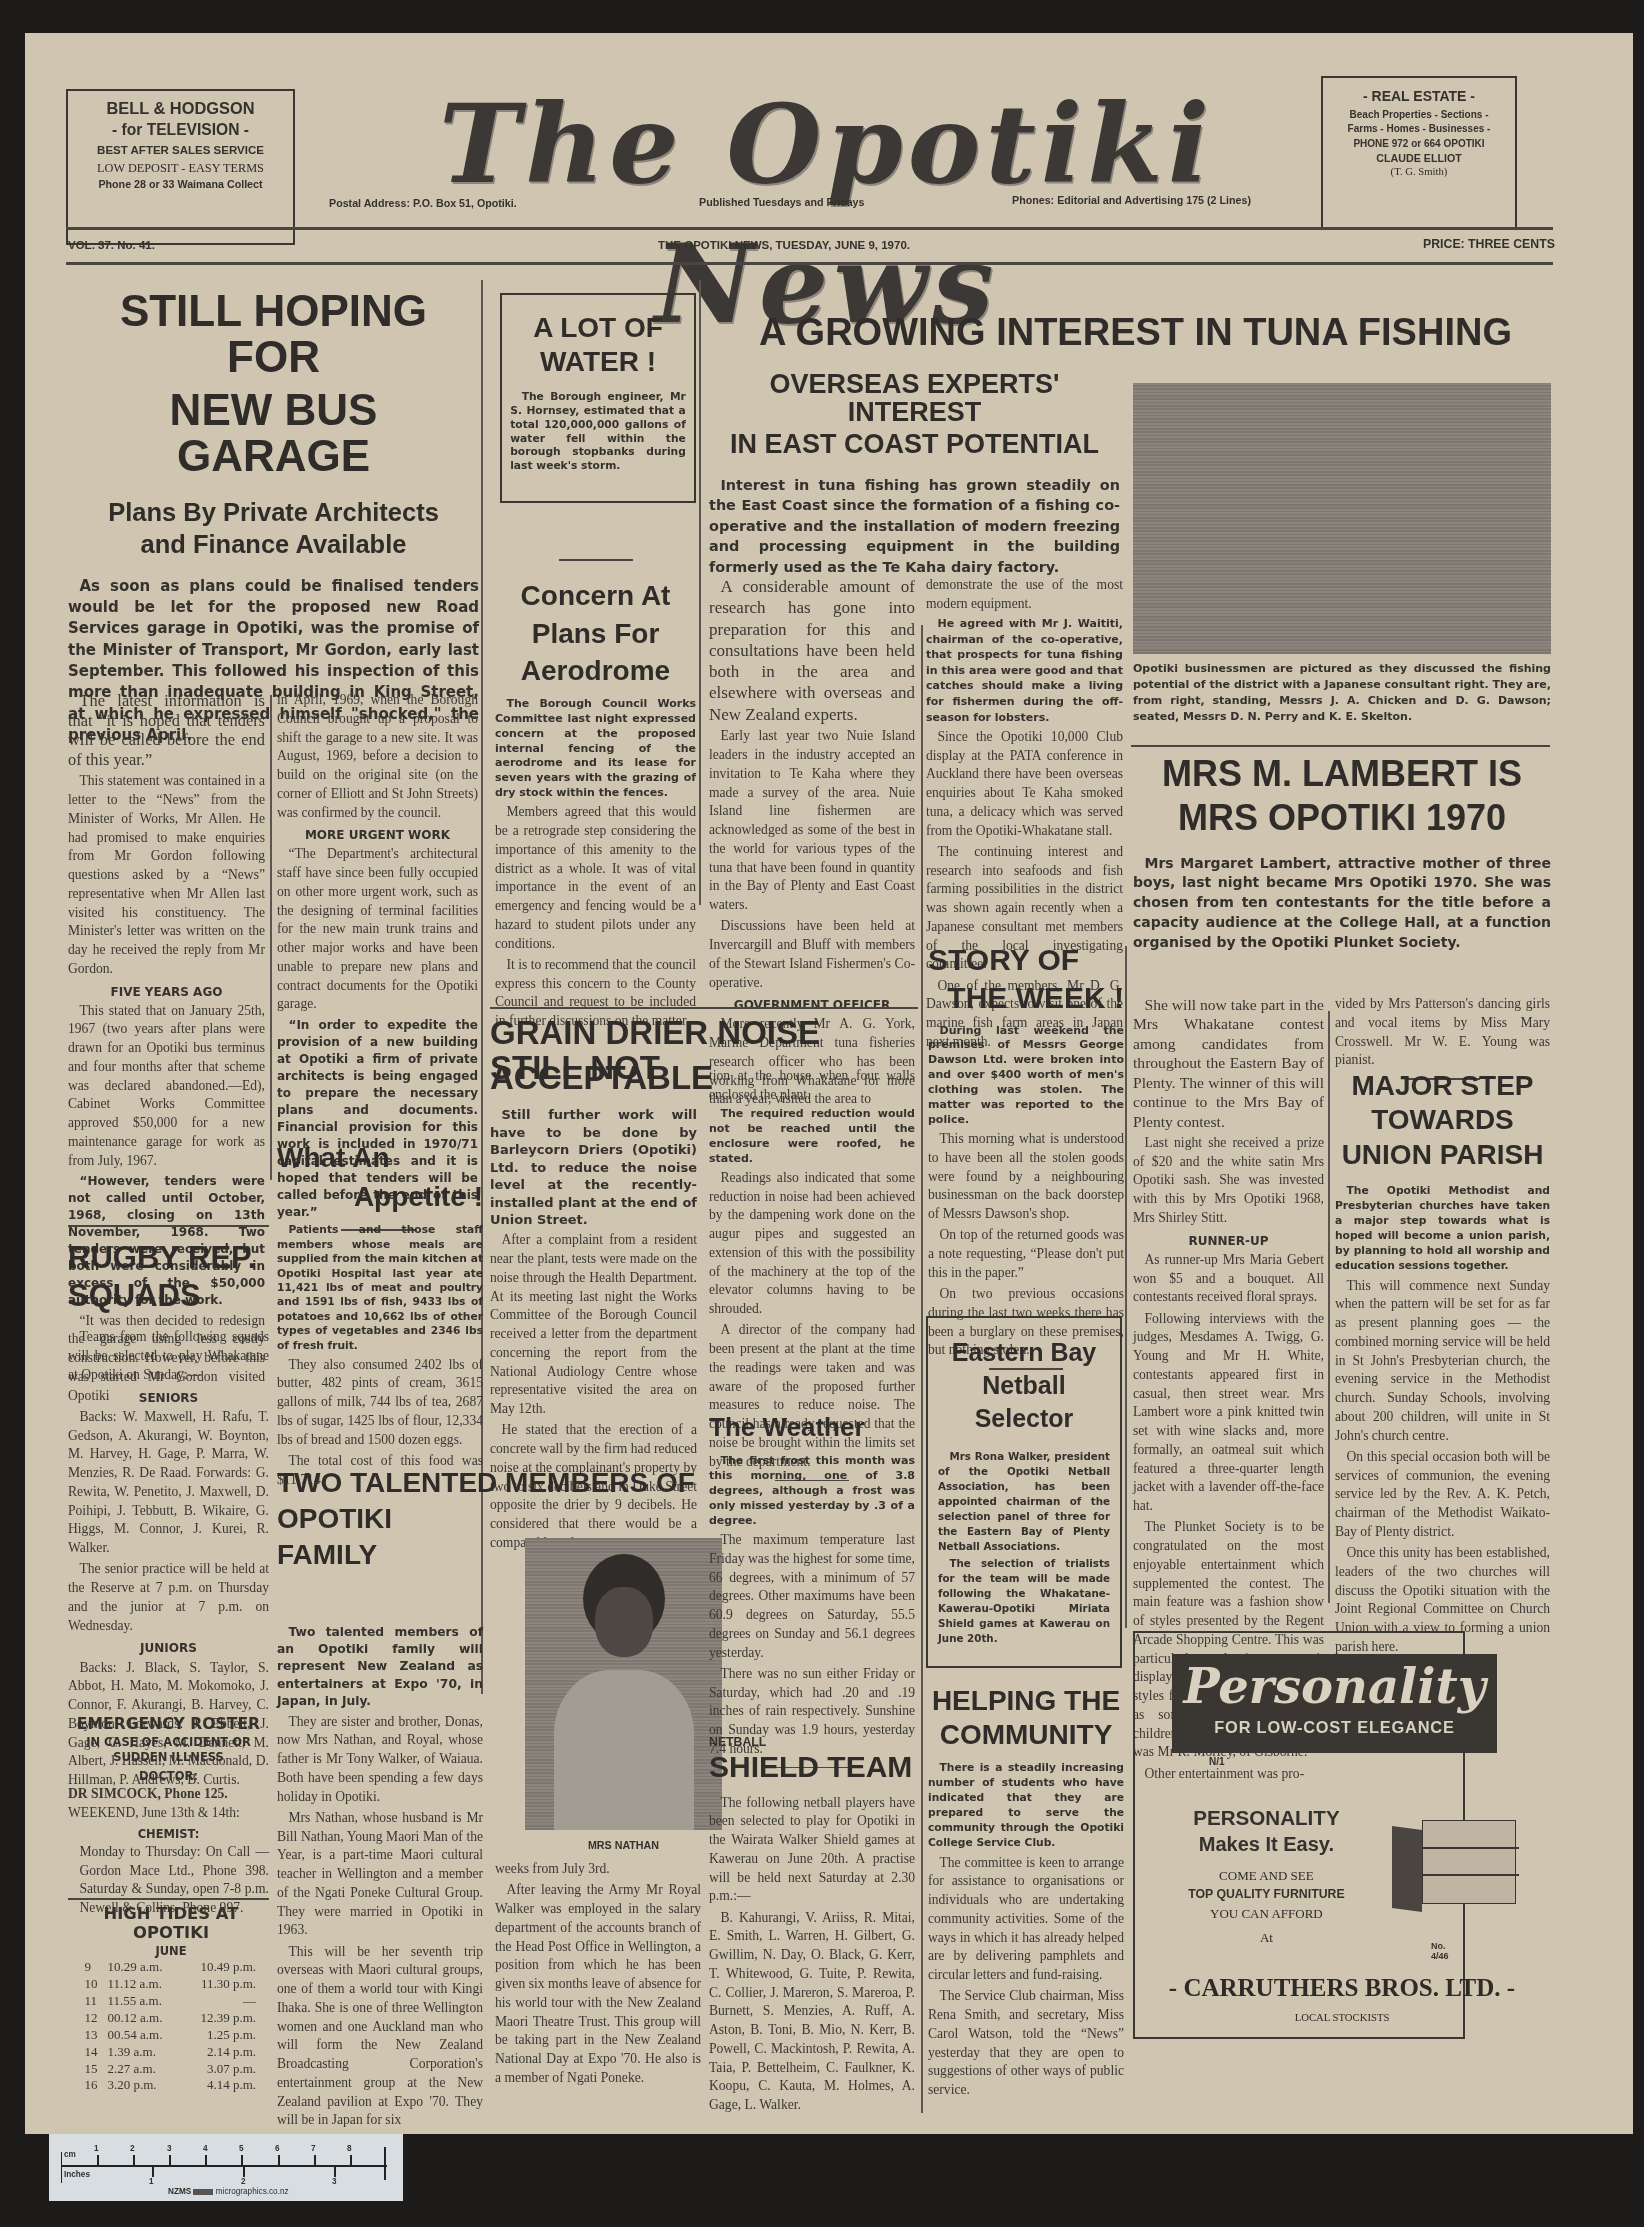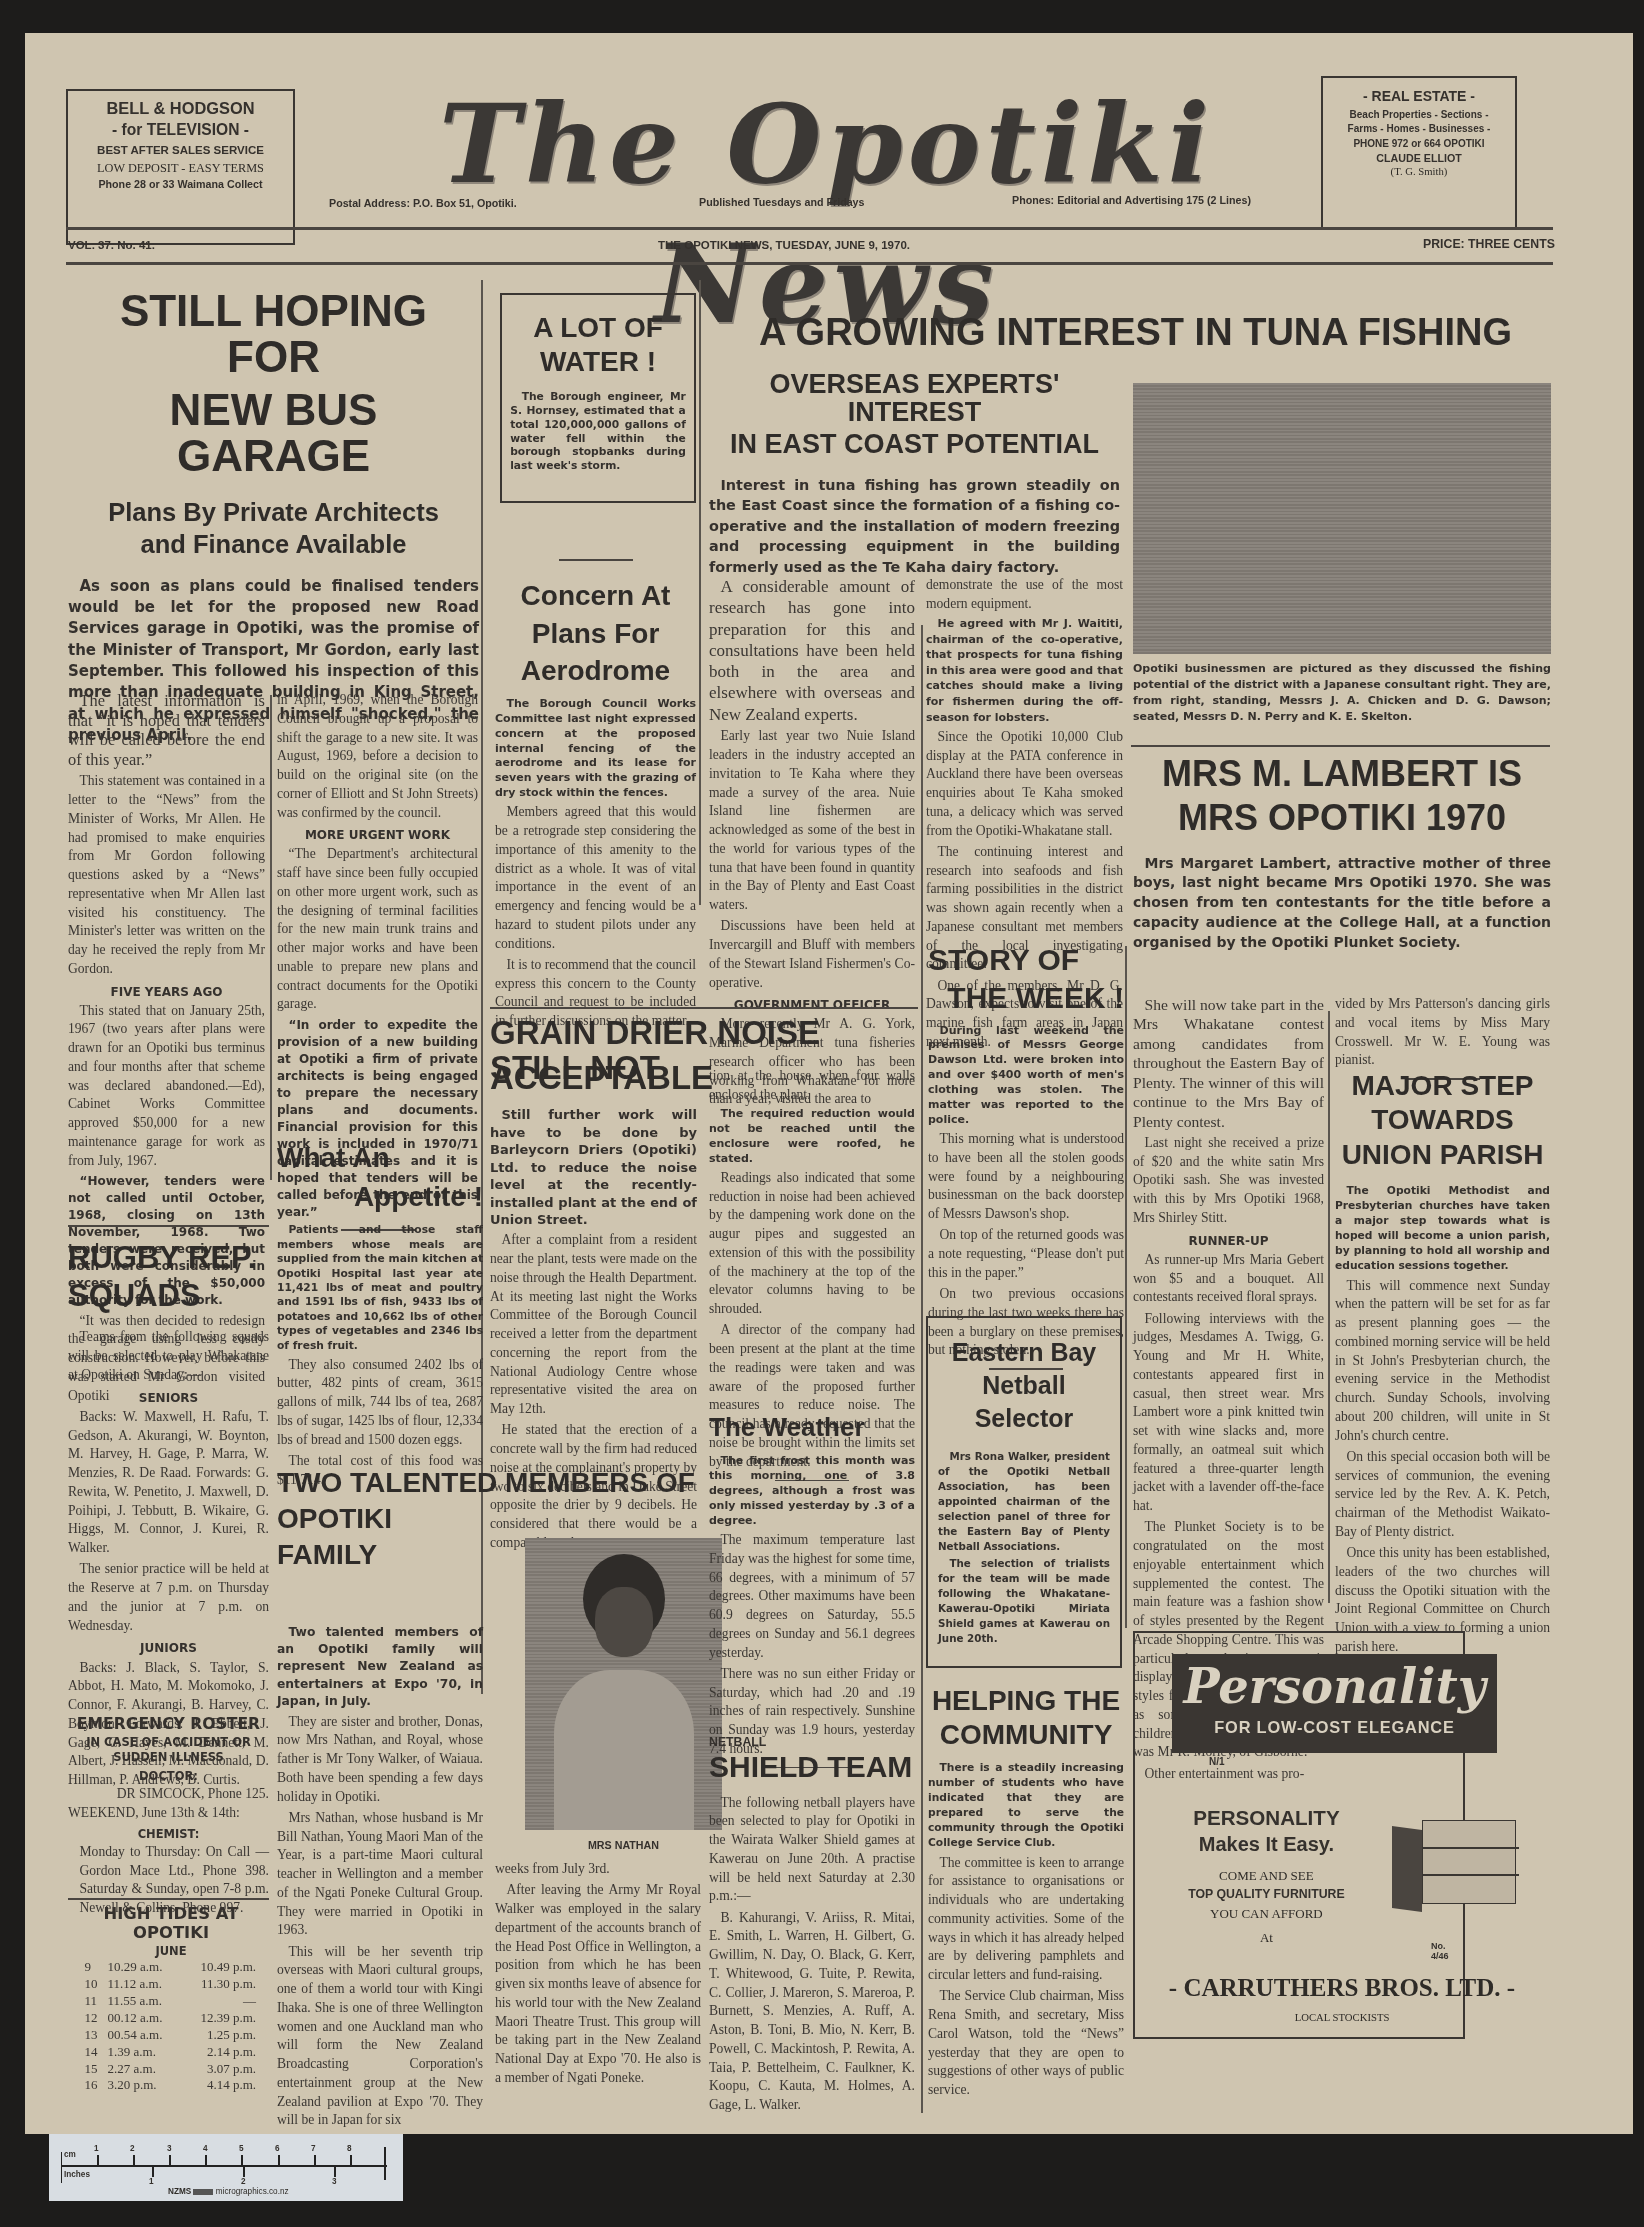--- a/index.html
+++ b/index.html
@@ -236,21 +236,21 @@
       <div class="sub">JUNIORS</div>
       <p>Backs: J. Black, S. Taylor, S. Abbot, H. Mato, M. Mokomoko, J. Connor, F. Akurangi, B. Harvey, C. Boynton. Forwards: J. Ebbett, J. Gage, C. Hayes, M. Dennett, M. Albert, J. Hassell, M. Macdonald, D. Hillman, P. Andrews, B. Curtis.</p>
     </div>
   </div>
 
   <div class="abs" style="left:43px;top:1677px;width:201px;">
     <div class="sub" style="font-size:15.6px;">EMERGENCY ROSTER</div>
     <div class="sub" style="font-size:11.5px;margin:1.6px 0;">IN CASE OF ACCIDENT OR</div>
     <div class="sub" style="font-size:11.5px;margin:0;">SUDDEN ILLNESS</div>
     <div class="sub" style="font-size:11.5px;">DOCTOR:</div>
-    <div class="body" style="text-align:right;font-weight:normal;">DR SIMCOCK, Phone 125.</div>
+    <div class="body" style="text-align:left;font-weight:bold;">DR SIMCOCK, Phone 125.</div>
     <div class="body" style="text-align:left;">WEEKEND, June 13th &amp; 14th:</div>
     <div class="sub" style="font-size:11.5px;">CHEMIST:</div>
     <div class="body" style="padding-left:11.5px;">Monday to Thursday: On Call — Gordon Mace Ltd., Phone 398. Saturday &amp; Sunday, open 7-8 p.m. Newell &amp; Collins. Phone 997.</div>
   </div>
   <div class="hrule" style="left:43px;top:1865px;width:201px;height:1.6px;"></div>
 
   <div class="abs" style="left:43px;top:1871px;width:206px;">
     <div class="sub" style="font-size:16.4px;margin:0;">HIGH TIDES AT OPOTIKI</div>
     <div class="sub" style="font-size:11.5px;margin:1.6px 0;">JUNE</div>
     <table class="tides" style="margin-left:11.5px;">

